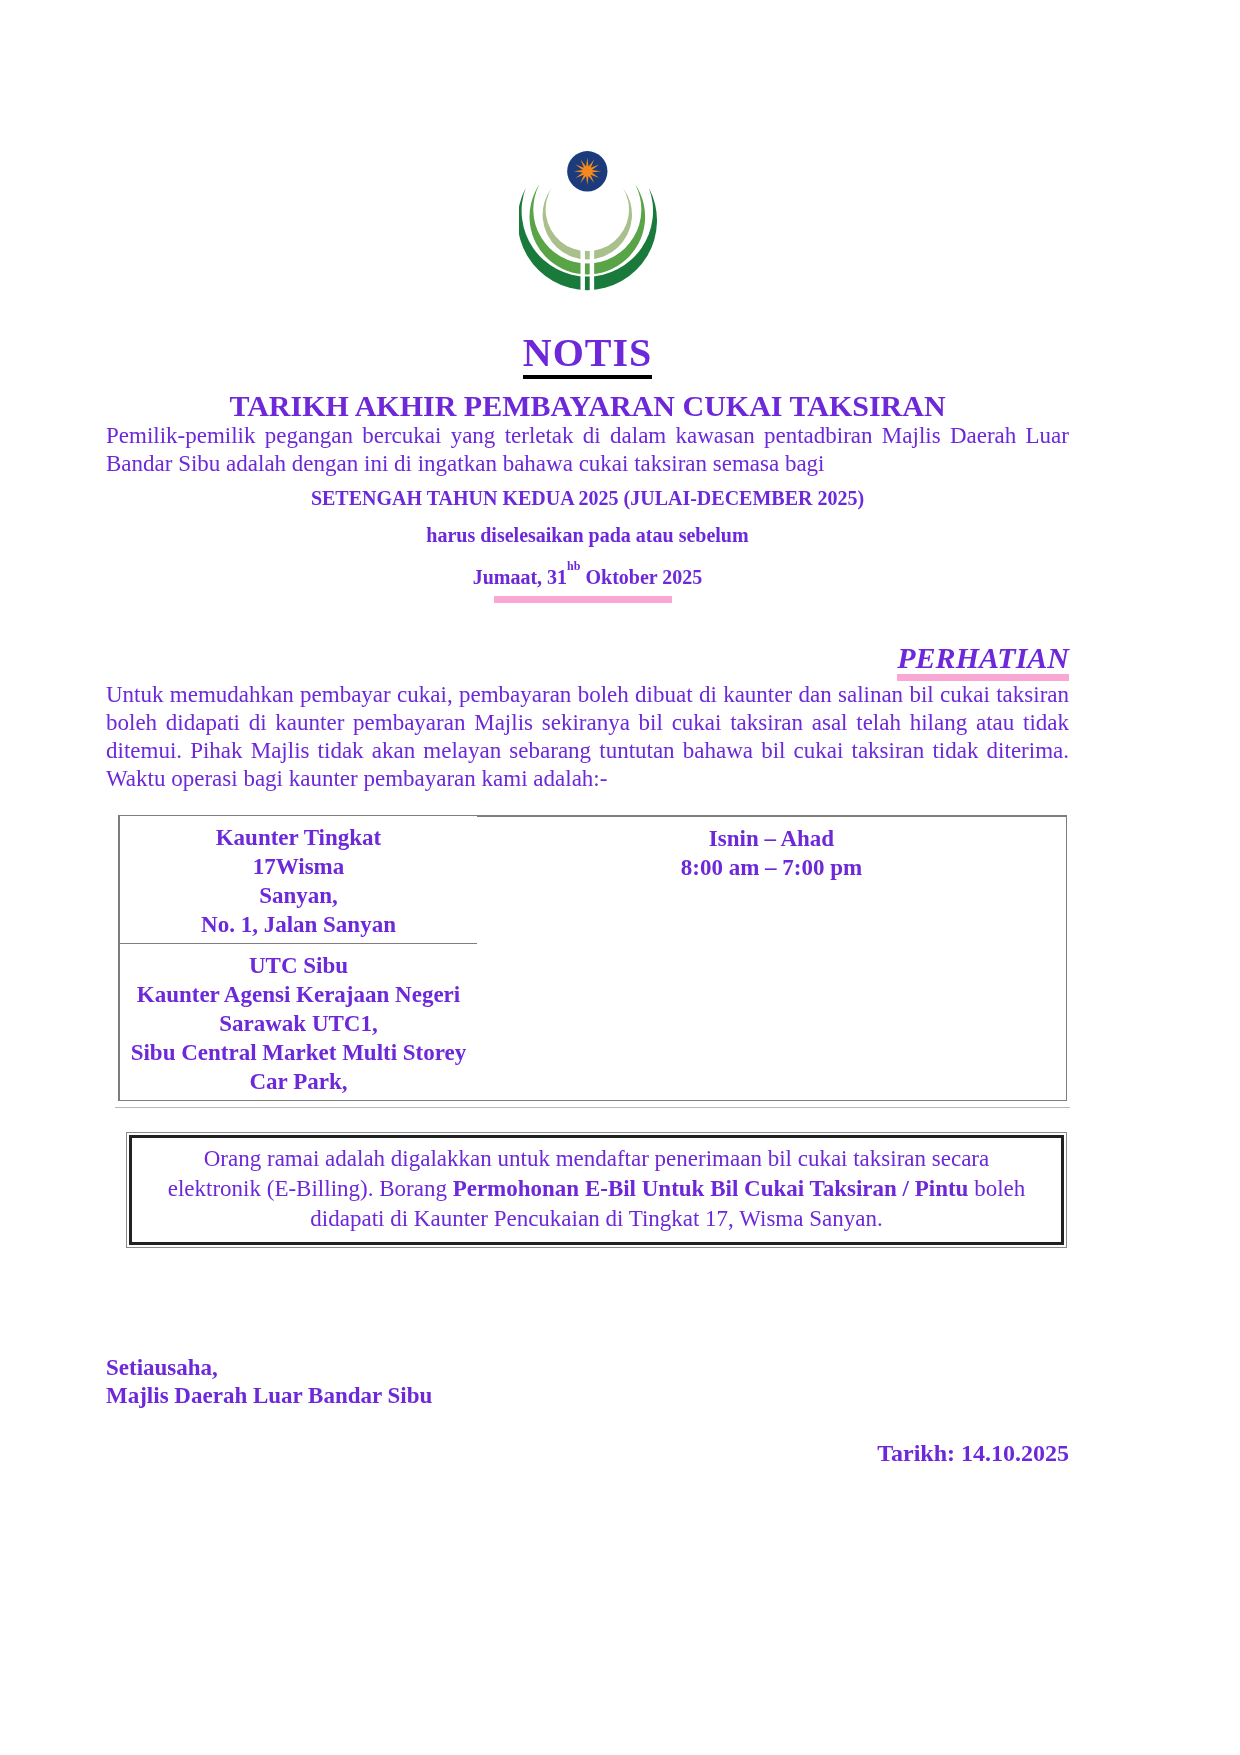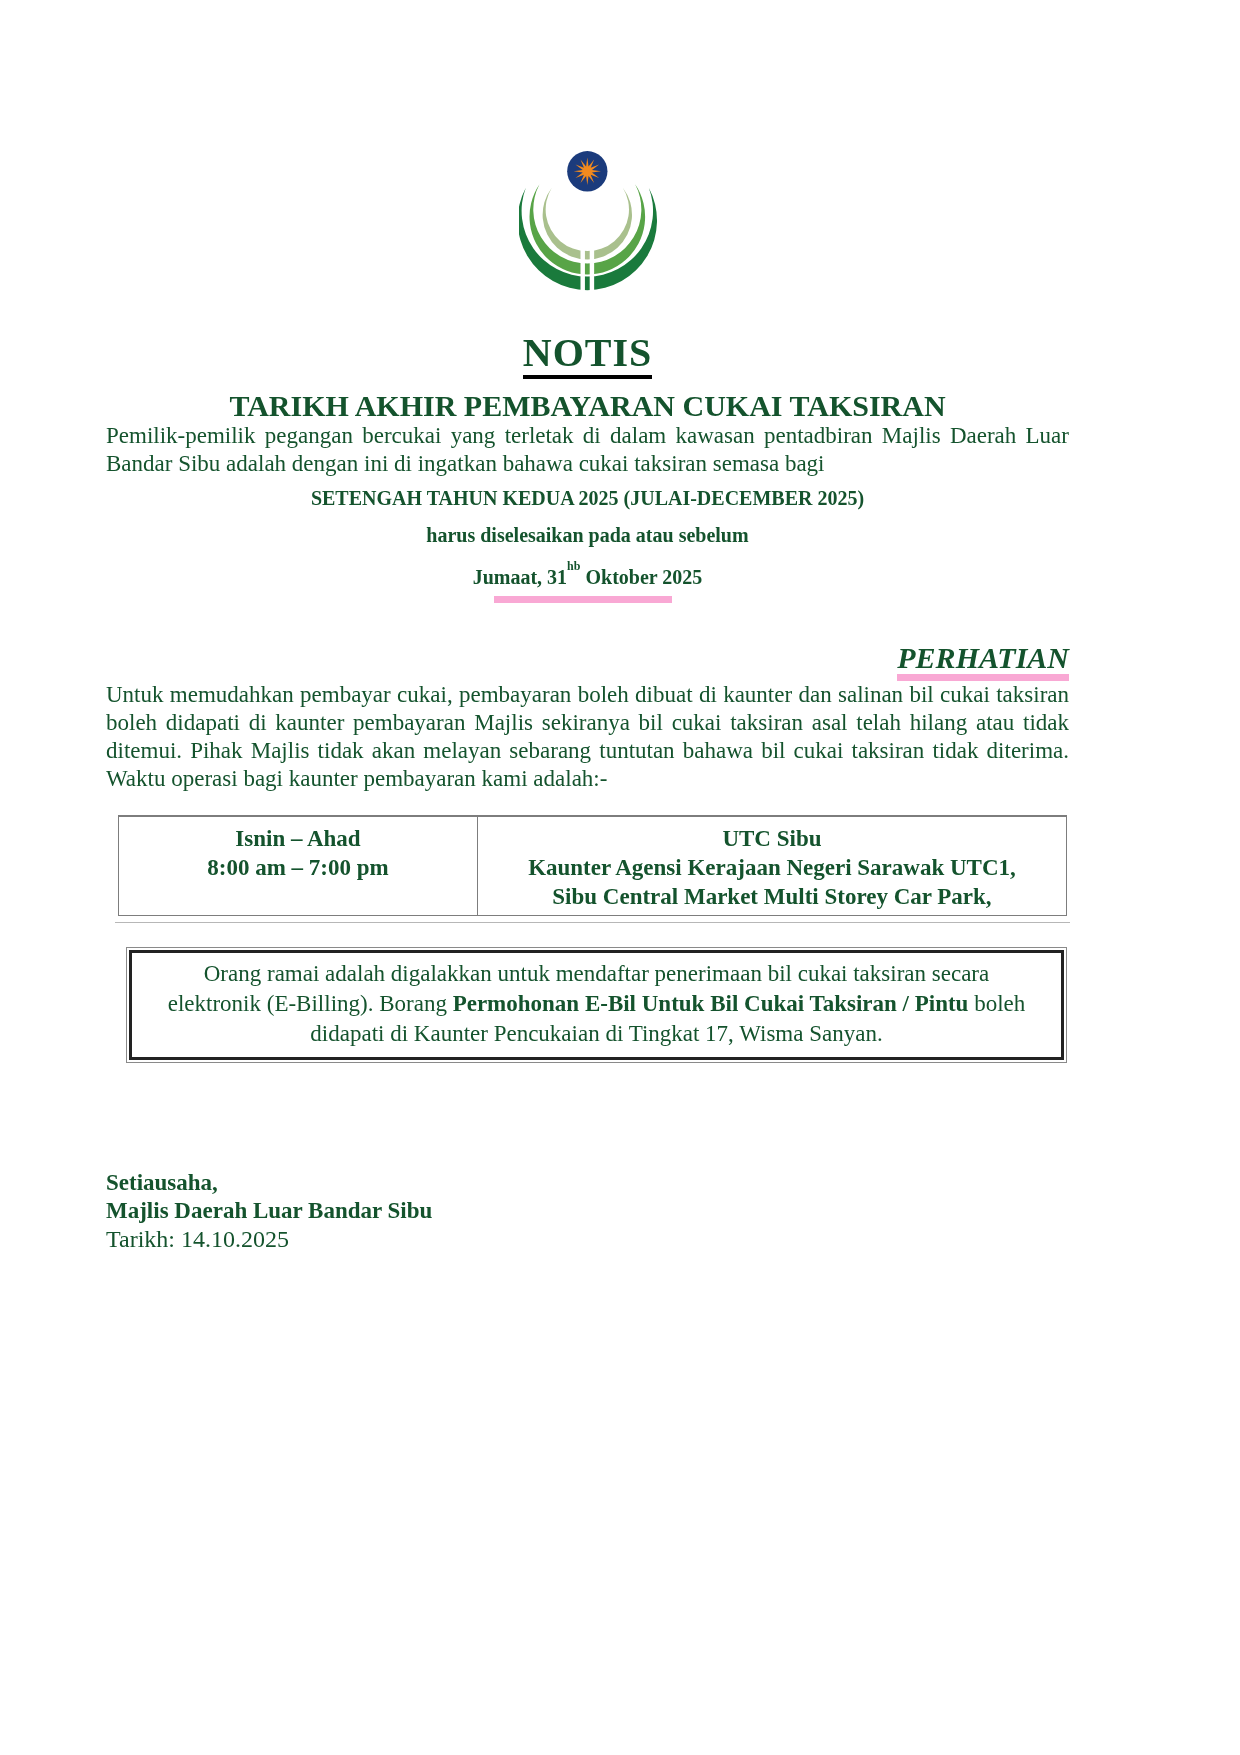--- a/index.html
+++ b/index.html
@@ -1,19 +1,19 @@
 <!DOCTYPE html>
 <html><head>
 <meta charset="utf-8">
 <style>
   html,body{margin:0;padding:0;background:#ffffff;}
   .page{
     width:1176px;height:1755px;box-sizing:border-box;
     padding:0 107px 0 106px;background:#ffffff;overflow:hidden;
-    font-family:"Liberation Serif", serif;color:#14532d;
+    font-family:"Liberation Serif", serif;color:#6d28d9;
   }
   .logo-wrap{margin-top:150px;text-align:center;height:146px;}
   .logo-wrap svg{display:inline-block;}
   h1.notice-title{
     margin:36px 0 0 0;text-align:center;font-size:40px;line-height:1.05;
     font-weight:bold;letter-spacing:1px;
   }
   .u-thick{display:inline-block;border-bottom:4px solid #000;padding-bottom:1px;}
   .u-med{display:inline-block;border-bottom:7px solid #f9a8d4;padding-bottom:0px;}
   h2.notice-subtitle{
@@ -48,21 +48,21 @@
   .ebox-outer{
     margin:24px 2px 0 20px;border:1px solid #8a8a8a;padding:2px;
   }
   .ebox-inner{
     border:3px solid #222;padding:6px 26px 8px;text-align:center;
     font-size:23px;line-height:30px;
   }
   .ebox-inner b{font-weight:bold;}
   .sig-block{margin-top:106px;}
   .sig-right{text-align:left;font-weight:bold;font-size:23px;line-height:28px;}
-  .sig-date{margin-top:0;font-weight:normal;font-size:24px;line-height:28px;text-align:left;}
+  .sig-date{margin-top:29px;font-weight:bold;font-size:24px;line-height:28px;text-align:right;}
 </style>
 </head>
 <body>
 
 <div class="page">
 
   <div class="logo-wrap">
     <svg width="138" height="145" viewBox="0 0 202 212" xmlns="http://www.w3.org/2000/svg">
       <path d="M 10 55 A 102 102 0 1 0 190 55 A 96.2 96.2 0 1 1 10 55 Z" fill="#1a7a3c"></path>
       <path d="M 30 50 A 84.6 84.6 0 1 0 170 50 A 79.1 79.1 0 1 1 30 50 Z" fill="#58a447"></path>
@@ -83,20 +83,26 @@
   <div class="bold-line period-line">SETENGAH TAHUN KEDUA 2025 (JULAI-DECEMBER 2025)</div>
   <div class="bold-line">harus diselesaikan pada atau sebelum</div>
   <div class="bold-line deadline-line"><span>Ju</span><span class="u-med"><span>maat, 31</span><sup class="hb">hb</sup><span> Oktober 2</span></span><span>025</span></div>
 
 
   <h3 class="attention-heading"><span class="u-med">PERHATIAN</span></h3>
 
   <p class="para attention-para">Untuk memudahkan pembayar cukai, pembayaran boleh dibuat di kaunter dan salinan bil cukai taksiran boleh didapati di kaunter pembayaran Majlis sekiranya bil cukai taksiran asal telah hilang atau tidak ditemui. Pihak Majlis tidak akan melayan sebarang tuntutan bahawa bil cukai taksiran tidak diterima. Waktu operasi bagi kaunter pembayaran kami adalah:-</p>
 
   <div class="optable">
+    <div class="cell cell-loc">
+      <div class="tl">Kaunter Tingkat</div>
+      <div class="tl">17Wisma</div>
+      <div class="tl">Sanyan,</div>
+      <div class="tl">No. 1, Jalan Sanyan</div>
+    </div>
     <div class="cell cell-hours row2">
       <div class="tl">Isnin – Ahad</div>
       <div class="tl">8:00 am – 7:00 pm</div>
     </div>
     <div class="cell cell-loc row2">
       <div class="tl">UTC Sibu</div>
       <div class="tl">Kaunter Agensi Kerajaan Negeri Sarawak UTC1,</div>
       <div class="tl">Sibu Central Market Multi Storey Car Park,</div>
     </div>
   </div>

